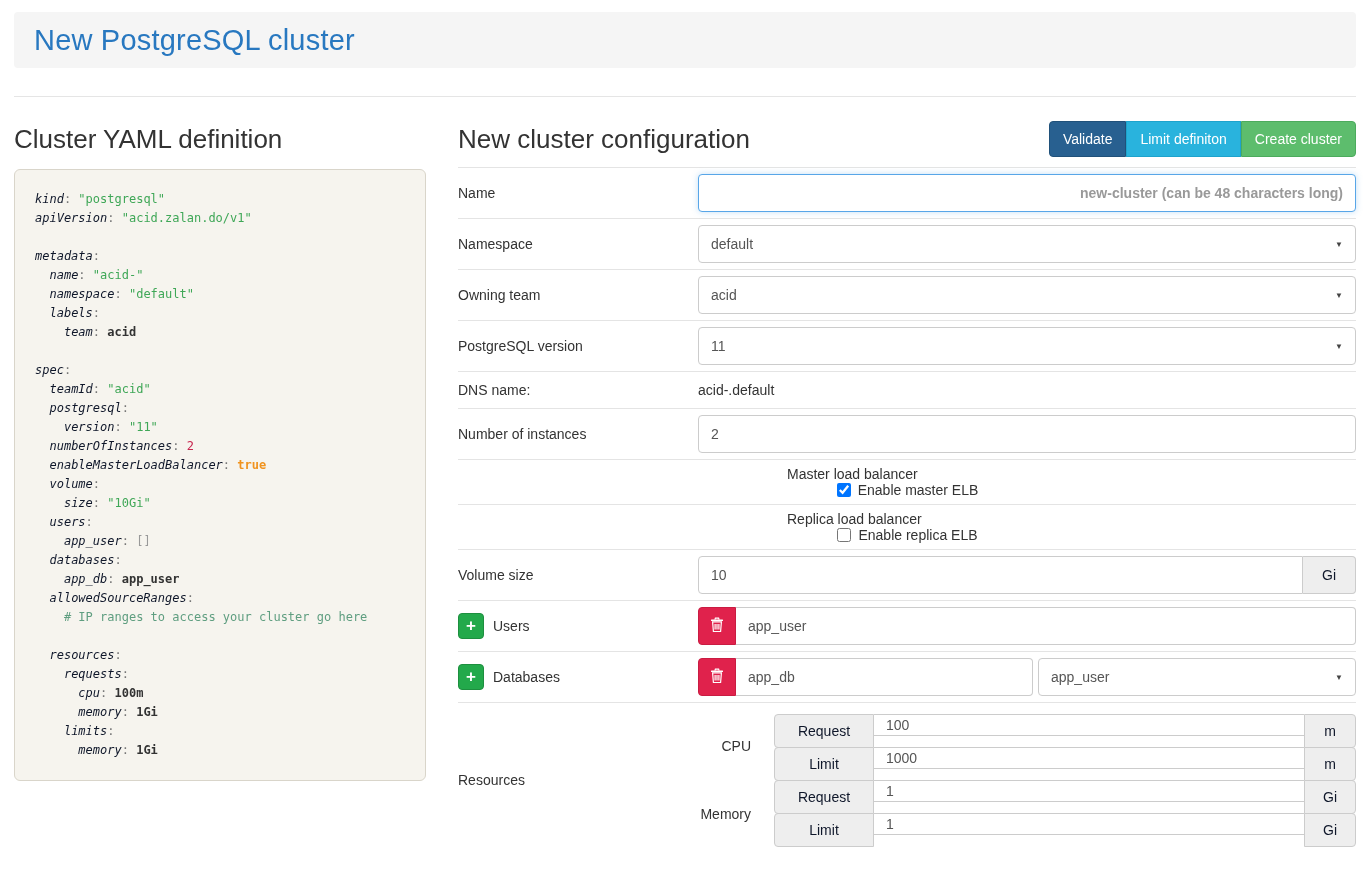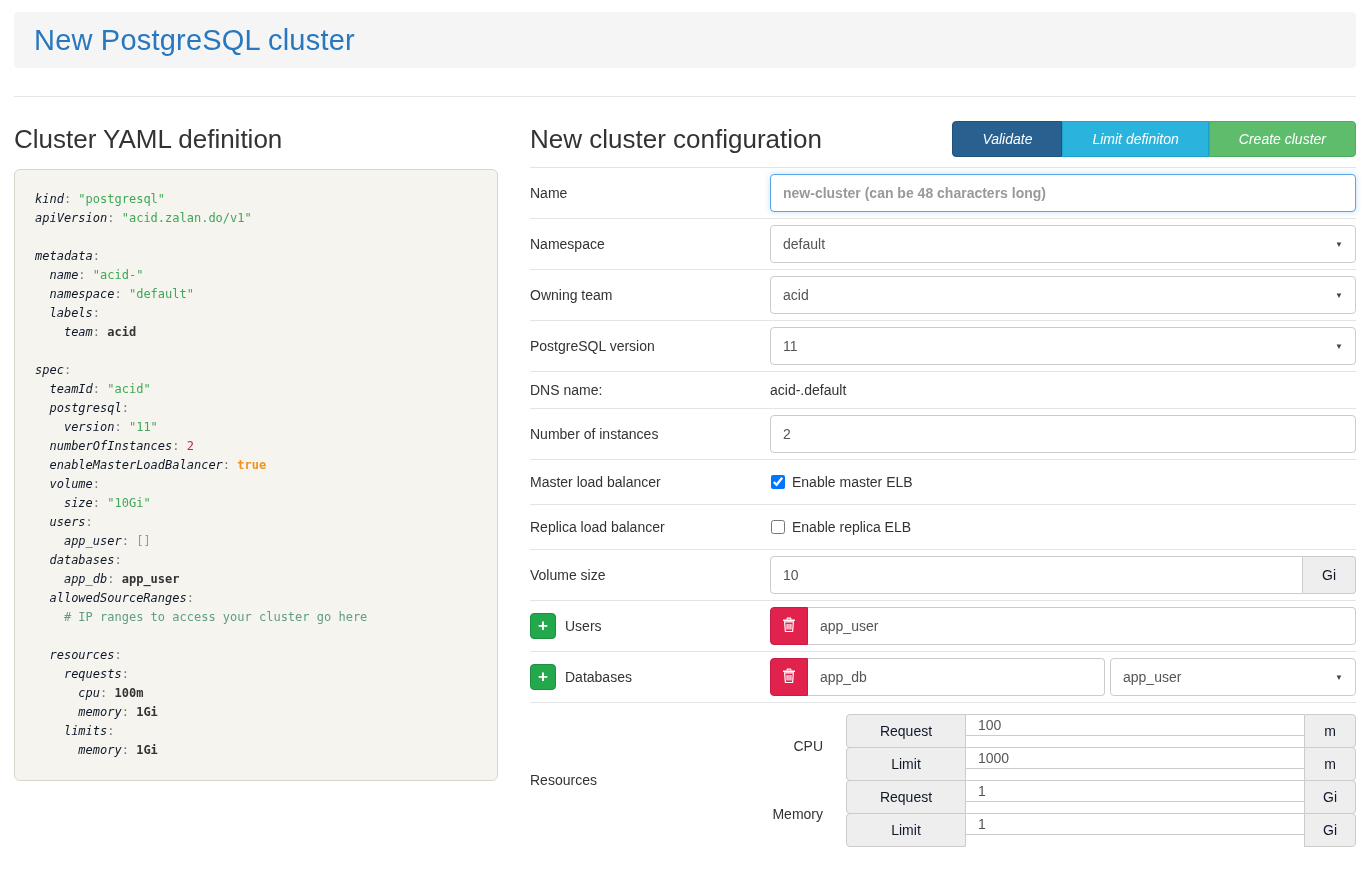--- a/index.html
+++ b/index.html
@@ -10,21 +10,21 @@
   }
   .container { padding:0 14px; }
 
   
   .page-header { margin-top:12px; background:#f5f5f5; border-radius:4px; padding:9px 20px; }
   .page-header h1 { margin:0; font-size:29px; font-weight:500; color:#2878c0; line-height:38px; letter-spacing:.2px; }
   .top-rule { border:0; border-top:1px solid #e5e5e5; margin:28px 0 0; }
 
   
   .columns { display:flex; gap:32px; }
-  .left-col { width:484px; flex:none; }
+  .left-col { width:412px; flex:none; }
   .right-col { flex:1; min-width:0; }
   h2.section { font-size:26px; font-weight:400; color:#333; margin:26px 0 14px; line-height:32px; }
 
   
   .yaml-panel {
     background:#f6f4ee; border:1px solid #d9d5ca; border-radius:6px;
     padding:20px 20px; font-family:"DejaVu Sans Mono", monospace;
     font-size:12px; line-height:19px; color:#333;
   }
   .yline { white-space:pre; min-height:19px; }
@@ -35,41 +35,41 @@
   .tc { color:#5f9e80; }          
   .tv { color:#333; font-weight:bold; }    
   .tp { color:#777; }             
   .tg { color:#999; }             
 
   
   .config-header { display:flex; align-items:center; justify-content:space-between; margin-top:24px; }
   .config-header h2 { margin:0;text-align:right; }
   .btn-group { display:flex; }
   .btn {
-    padding:8px 29px; font-size:14px; line-height:18px; color:#fff;
-    border:1px solid rgba(0,0,0,.1); cursor:pointer; font-family:inherit;font-style:italic;
+    padding:8px 13px; font-size:14px; line-height:18px; color:#fff;
+    border:1px solid rgba(0,0,0,.1); cursor:pointer; font-family:inherit;
   }
   .btn-validate { background:#286090; border-color:#20517a; border-radius:4px 0 0 4px; }
   .btn-copy     { background:#29b3dd; border-color:#1ea3cc; }
   .btn-create   { background:#5dbd6d; border-color:#4cab5d; border-radius:0 4px 4px 0; }
 
   
   .form { margin-top:10px; border-top:1px solid #e4e4e4; }
   .frow { display:flex; align-items:center; border-bottom:1px solid #e4e4e4; padding:6px 0; min-height:51px; }
   .frow.slim { min-height:37px; }
-  .frow.chk-row { min-height:45px; }
+  .frow.chk-row { min-height:45px;flex-direction:column; }
   .flabel { width:240px; flex:none; font-size:14px; color:#333; display:flex; align-items:center; }
   .fctrl { flex:1; display:flex; align-items:center; min-width:0; }
 
   .input {
     height:38px; border:1px solid #ccc; border-radius:4px; padding:6px 12px;
     font-size:14px; color:#555; font-family:inherit; width:100%; background:#fff; outline:none;
   }
   .input::placeholder { color:#999; font-weight:600; opacity:1; }
-  .input.focused { border-color:#58a6e8; box-shadow:0 0 6px rgba(88,166,232,.35); }
+  .input.focused { border-color:#58a6e8; box-shadow:0 0 6px rgba(88,166,232,.35);text-align:right; }
 
   .select {
     height:38px; border:1px solid #ccc; border-radius:4px; padding:0 12px;
     font-size:14px; color:#555; background:#fff; display:flex; align-items:center;
     justify-content:space-between; flex:1; cursor:pointer; min-width:0;
   }
   .select .caret { font-size:8px; color:#444; margin-left:8px; flex:none; }
 
   .dns-value { font-size:14px; color:#333; }
 
@@ -98,21 +98,21 @@
   .db-input { width:297px; flex:none; border-left:0; border-radius:0 4px 4px 0; margin-right:5px; }
 
   
   .res-row { padding:9px 0; border-bottom:0; }
   .res-ctrl { flex:1; display:flex; align-items:center; }
   .res-labels { width:76px; flex:none; display:flex; flex-direction:column; }
   .res-group-label { height:68px; display:flex; align-items:center; justify-content:flex-end; padding-right:23px; font-size:14px; color:#333; }
   .res-stack { flex:1; display:flex; flex-direction:column; min-width:0; }
   .res-line { display:flex; height:34px; margin-top:-1px; min-width:0; }
   .res-line.first { margin-top:0; }
-  .res-addon-label { width:120px; border-radius:4px 0 0 4px; }
+  .res-addon-label { width:100px; border-radius:4px 0 0 4px; }
   .res-input { height:22px; border-radius:0; border-left:0; border-right:0; flex:1; width:auto; }
   .res-unit { width:52px; border-radius:0 4px 4px 0; }
 </style>
 </head>
 <body>
 
 <div class="container">
 
   <div class="page-header">
     <h1>New PostgreSQL cluster</h1>

